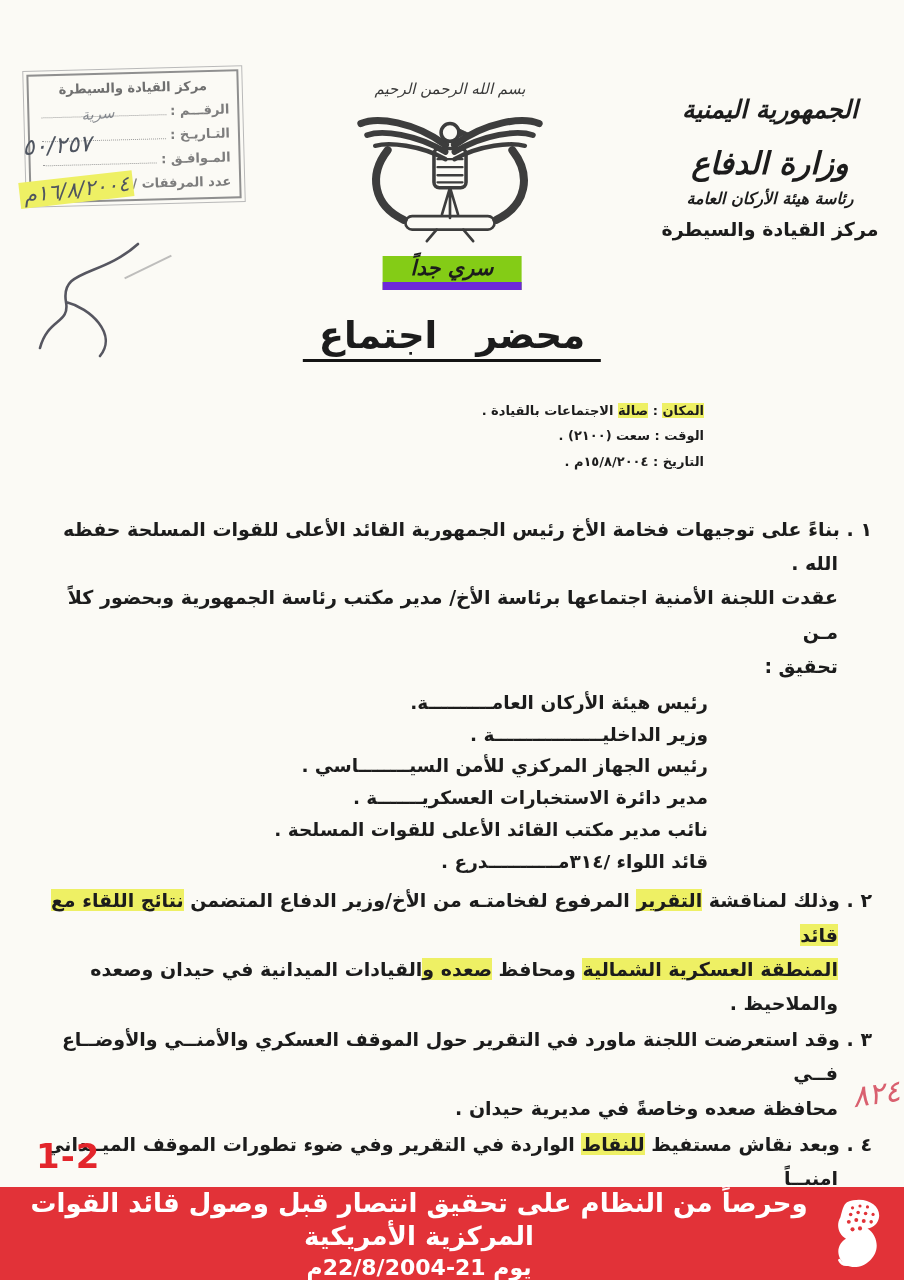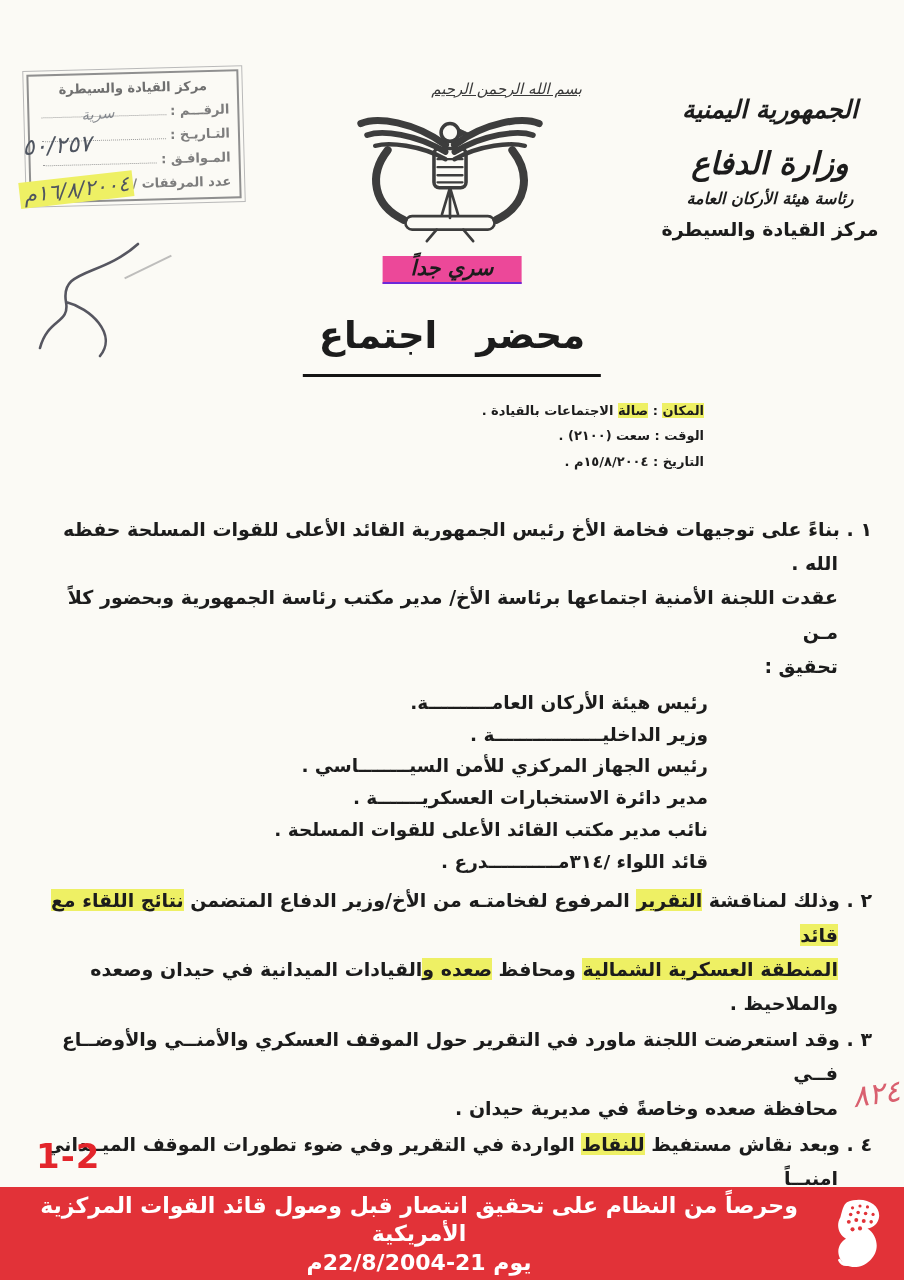--- a/index.html
+++ b/index.html
@@ -19,55 +19,55 @@
   .stamp-row{display:flex;align-items:flex-end;margin-top:9px;}
   .stamp-leader{flex:1;border-bottom:1.5px dotted #9a9a9a;margin:0 4px 3px;}
   .hw{position:absolute;font-style:italic;color:#4f5560;font-weight:normal;}
   .hw-class{top:30px;left:52px;font-size:15px;opacity:.65;transform:rotate(-3deg);}
   .hw-number{top:56px;left:-8px;font-size:23px;transform:rotate(-2deg);}
   .hw-date{top:102px;left:-12px;font-size:21px;transform:rotate(-5deg);}
   .hw-date .hl{padding:1px 4px;}
   .flourish{position:absolute;top:238px;left:30px;width:130px;height:130px;}
   .pencil-mark{position:absolute;top:266px;left:122px;width:52px;height:2px;background:#9d9d9d;opacity:.65;transform:rotate(-26deg);}
   
-  .bismillah{position:absolute;top:80px;left:318px;width:264px;text-align:right;
-    font-size:15px;font-style:italic;color:#3a3a3a;letter-spacing:1px;direction:rtl;text-decoration:underline;}
+  .bismillah{position:absolute;top:80px;left:318px;width:264px;text-align:center;
+    font-size:15px;font-style:italic;color:#3a3a3a;letter-spacing:1px;direction:rtl;}
   .emblem{position:absolute;top:102px;left:352px;width:196px;height:150px;}
   .org-header{position:absolute;top:94px;right:12px;width:244px;text-align:center;direction:rtl;line-height:1.3;}
   .org-line1{font-size:25px;font-weight:bold;font-style:italic;}
   .org-line2{font-size:31px;font-weight:bold;font-style:italic;margin-top:16px;}
   .org-line3{font-size:16px;font-weight:bold;font-style:italic;margin-top:6px;}
   .org-line4{font-size:19px;font-weight:bold;margin-top:7px;}
   .secret-top{position:absolute;top:256px;left:50%;transform:translateX(-50%);
     font-size:21px;font-weight:bold;font-style:italic;direction:rtl;
-    background:#ec4899;border-bottom:2px solid #6d28d9;padding:0 28px 2px;}
+    background:#84cc16;border-bottom:8px solid #6d28d9;padding:0 28px 2px;}
   .doc-title{position:absolute;top:314px;left:50%;transform:translateX(-50%);
     font-size:37px;font-weight:bold;direction:rtl;word-spacing:26px;
-    border-bottom:3.5px solid #141414;padding:0 16px 17px;white-space:nowrap;}
+    border-bottom:3.5px solid #141414;padding:0 16px 2px;white-space:nowrap;}
   
   .details{position:absolute;top:398px;right:200px;direction:rtl;text-align:right;
     font-size:13px;font-weight:bold;line-height:1.95;}
   
   .body-text{position:absolute;top:510px;right:30px;left:30px;direction:rtl;
     font-size:19px;font-weight:bold;}
   .para{margin:2px;text-align:right;line-height:1.8;padding-right:34px;text-indent:-34px;}
   .item{padding-right:58px;text-indent:-34px;}
   .attendees{padding-right:166px;margin:6px 0 8px;font-size:18.5px;line-height:1.5;}
   .attendee{margin:4px 0;}
   .hl{background:#eef064;}
   .page-number{position:absolute;left:36px;top:1136px;font-size:34px;font-weight:bold;color:#e3252b;
     font-style:normal;letter-spacing:1px;}
   .red-note{position:absolute;right:4px;top:1076px;color:#d9606f;font-size:30px;
     font-style:italic;transform:rotate(-8deg);font-weight:normal;}
   
   .footer{position:absolute;bottom:0;left:0;right:0;height:93px;background:#e23238;
     display:flex;direction:rtl;align-items:center;padding:0 16px;box-sizing:border-box;gap:10px;}
   .footer-logo{width:56px;height:76px;flex:none;}
   .footer-text{flex:1;text-align:center;color:#ffffff;font-weight:bold;direction:rtl;}
-  .footer-line1{font-size:22px;line-height:1.25;}
+  .footer-line1{font-size:26px;line-height:1.25;}
   .footer-line2{font-size:22px;margin-top:3px;}
 </style>
 </head>
 <body>
 
 <div class="page">
 
   <div class="stamp">
     <div class="stamp-title">مركز القيادة والسيطرة</div>
     <div class="stamp-row">

